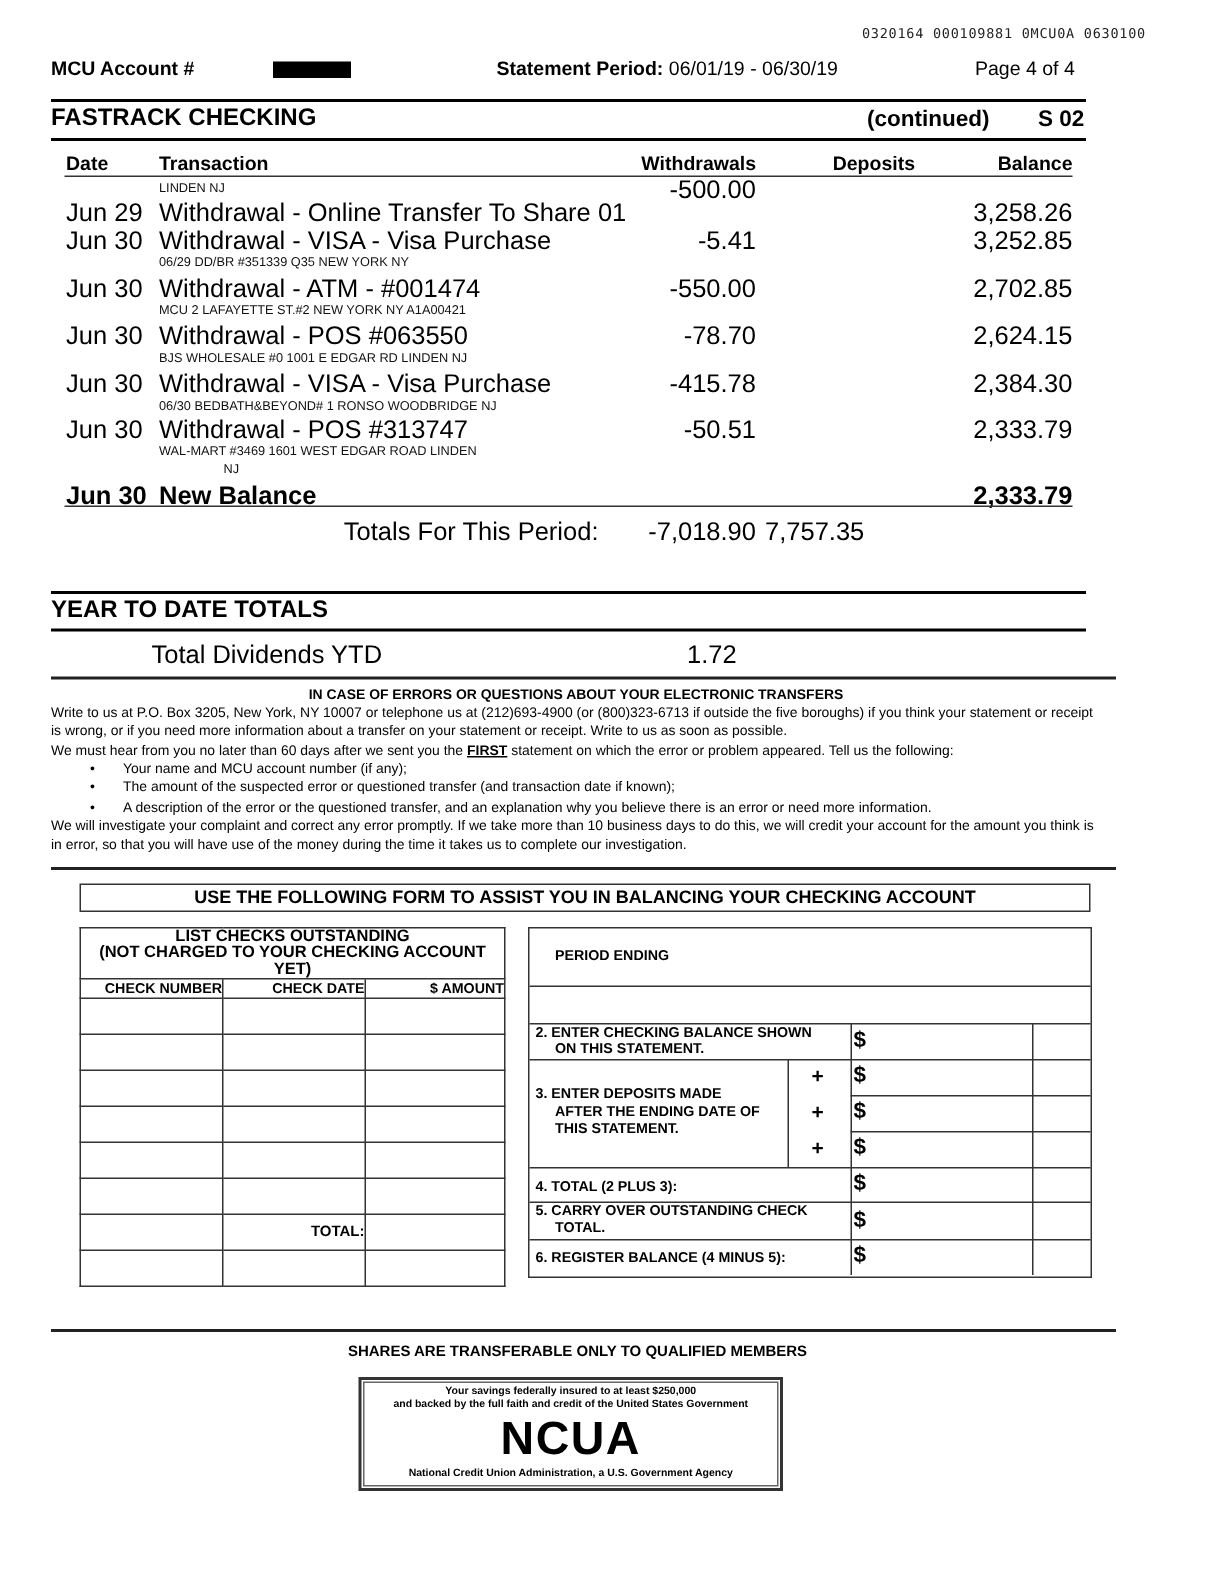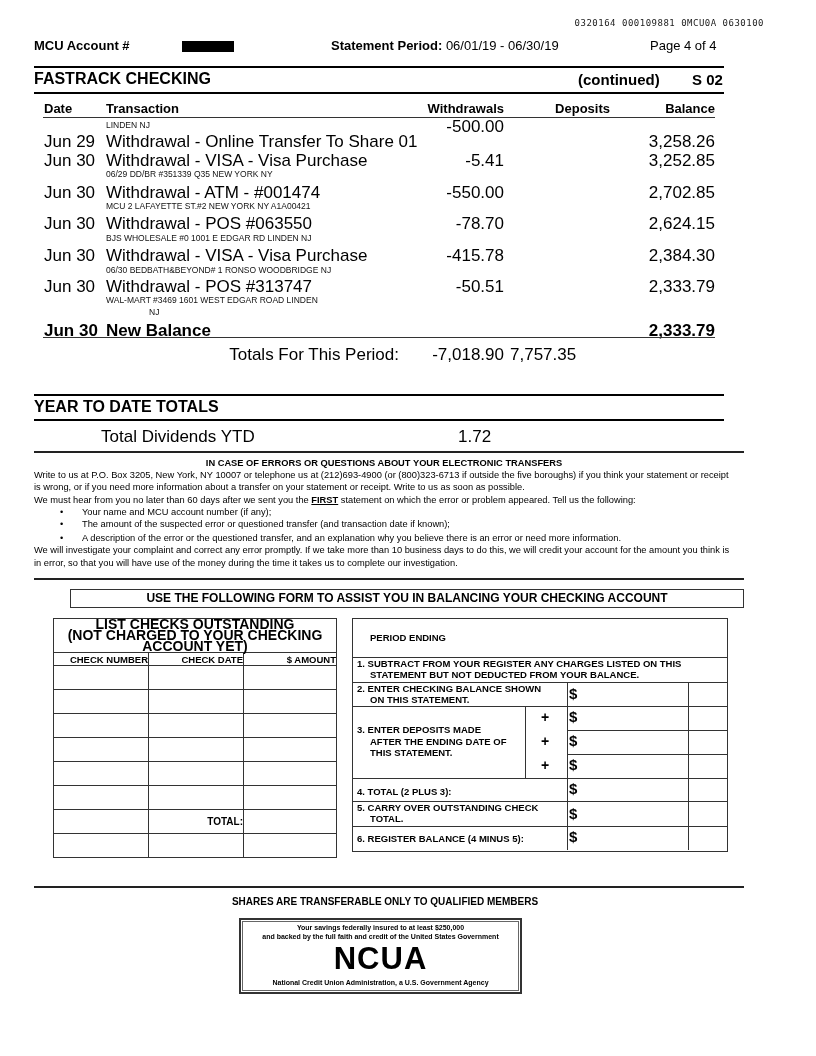--- a/index.html
+++ b/index.html
@@ -19,25 +19,25 @@
   .date { left: 44px; width: 55px; }
   .txn { left: 106px; }
   .wd { left: 404px; width: 100px; text-align: right; }
   .bal { left: 616px; width: 99px; text-align: right; }
   .err { left: 34px; width: 700px; font-size: 9.3px; line-height: 12.2px; }
   .err p { margin: 0; }
   .err .center { text-align: center; font-weight: bold; }
   .err ul { margin: 0; padding-left: 48px; list-style: none; }
   .err li { position: relative; padding-left: 0; }
   .err li .dot { position: absolute; left: -22px; }
-  .formtitle { left: 70px; top: 589px; width: 672px; height: 17px; border: 1px solid #333; font-size: 12px; font-weight: bold; text-align: center; line-height: 17px; }
+  .formtitle { left: 53px; top: 589px; width: 672px; height: 17px; border: 1px solid #333; font-size: 12px; font-weight: bold; text-align: center; line-height: 17px; }
   table { border-collapse: collapse; }
   .left-table { left: 53px; top: 618px; width: 284px; }
   .left-table td { border: 1px solid #333; height: 23px; padding: 0; font-size: 10px; font-weight: bold; }
-  .left-table .h1 { height: 26px; text-align: center; line-height: 11px; font-size: 14px; }
+  .left-table .h1 { height: 26px; text-align: center; line-height: 11px; font-size: 11px; }
   .left-table .h2 { height: 12px; text-align: right; font-size: 9.5px; }
   .right-form { left: 352px; top: 618px; width: 374px; height: 232px; border: 1px solid #333; font-size: 9.5px; font-weight: bold; }
   .dollar { font-size: 15px; font-weight: bold; }
   .ncua { left: 239px; top: 918px; width: 279px; height: 72px; border: 2px solid #333; text-align: center; }
   .ncua-inner { position: absolute; left: 1px; top: 1px; right: 1px; bottom: 1px; border: 1px solid #666; }
 </style>
 </head>
 <body>
 
 <div class="abs mono-code">0320164 000109881 0MCU0A 0630100</div>
@@ -191,21 +191,20 @@
         <td></td>
         <td></td>
         <td></td>
       </tr>
 </tbody>
   </table>
 
 <div class="abs right-form">
   <div class="abs" style="left:17px; top:13px;">PERIOD ENDING</div>
   <div class="abs" style="left:0; top:38px; width:374px; border-top:1px solid #333;"></div>
-  <div class="abs" style="left:4px; top:39px; line-height:11px;"><span>1. SUBTRACT FROM YOUR REGISTER ANY CHARGES LISTED ON THIS</span><br><span style="padding-left:13px;">STATEMENT BUT NOT DEDUCTED FROM YOUR BALANCE.</span></div>
   <div class="abs" style="left:0; top:63px; width:374px; border-top:1px solid #333;"></div>
   <div class="abs" style="left:4px; top:64px; line-height:11px;"><span>2. ENTER CHECKING BALANCE SHOWN</span><br><span style="padding-left:13px;">ON THIS STATEMENT.</span></div>
   <div class="abs" style="left:214px; top:63px; height:168px; border-left:1px solid #333;"></div>
   <div class="abs" style="left:335px; top:63px; height:168px; border-left:1px solid #333;"></div>
   <div class="abs dollar" style="left:216px; top:66px;">$</div>
   <div class="abs" style="left:0; top:87px; width:374px; border-top:1px solid #333;"></div>
   <div class="abs" style="left:172px; top:87px; height:72px; border-left:1px solid #333;"></div>
   <div class="abs" style="left:4px; top:105px; line-height:11.5px;"><span>3. ENTER DEPOSITS MADE</span><br><span style="padding-left:13px;">AFTER THE ENDING DATE OF</span><br><span style="padding-left:13px;">THIS STATEMENT.</span></div>
   <div class="abs" style="left:188px; top:90px; font-size:14px;">+</div>
   <div class="abs dollar" style="left:216px; top:89px;">$</div>

